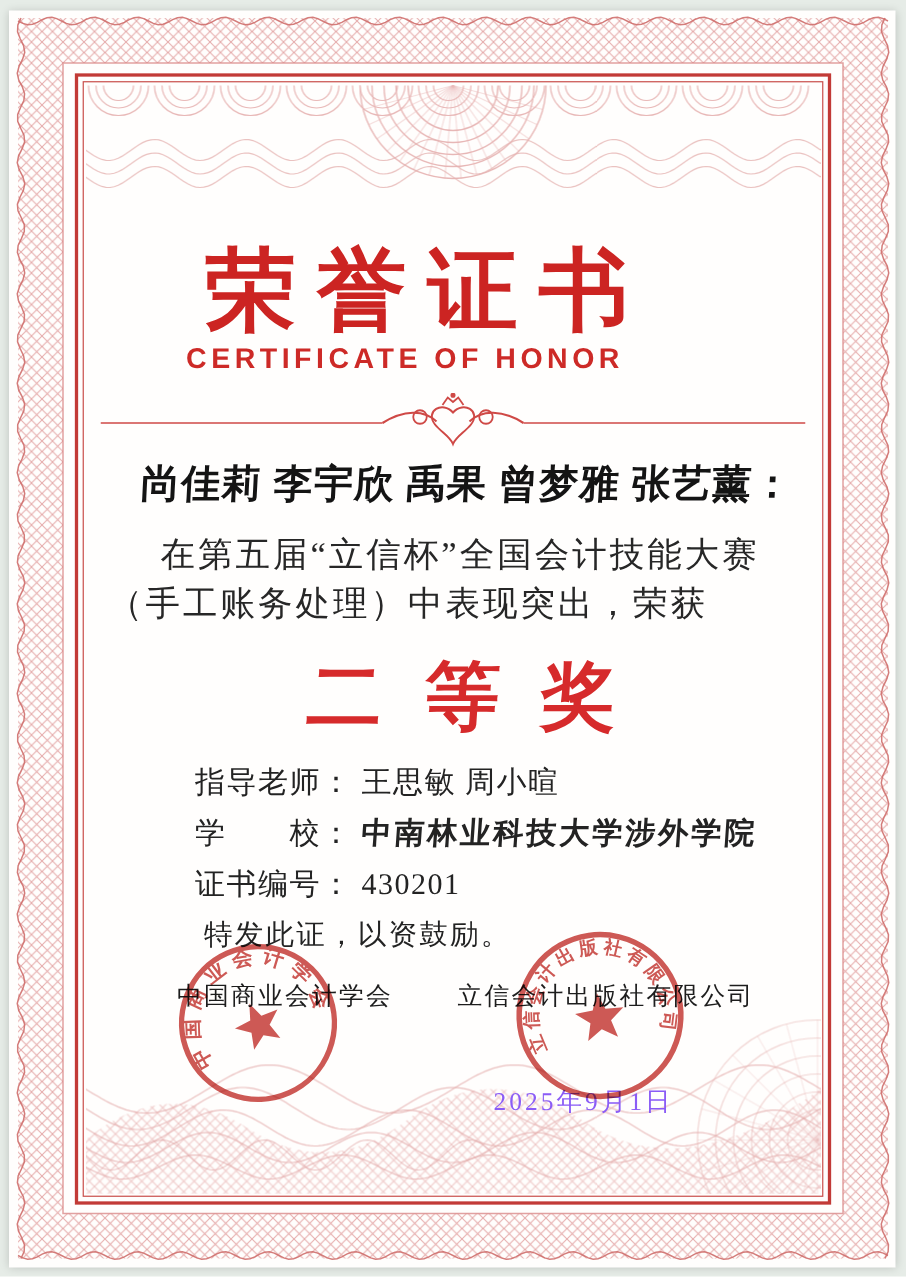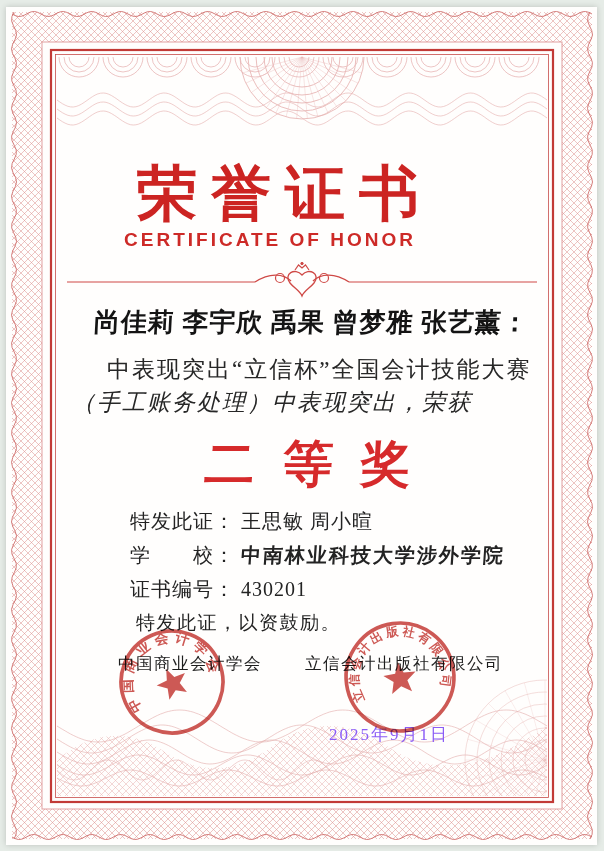--- a/index.html
+++ b/index.html
@@ -24,21 +24,21 @@
     font-family:"Liberation Sans","DejaVu Sans",sans-serif;
     font-size:19px;font-weight:600;letter-spacing:3px;color:#cd2a27;
   }
   .divider{left:67px;top:262px;}
   .recipients{
     left:94px;top:305px;font-size:26px;font-weight:700;color:#141414;
     letter-spacing:1px;transform:skewX(-3deg);
   }
   .body-line{font-size:23px;color:#272727;letter-spacing:2px;}
   .body-line1{left:107px;top:354px;}
-  .body-line2{left:72px;top:387px;font-style:italic;}
+  .body-line2{left:72px;top:387px;}
   .award{
     left:0;top:431px;width:604px;text-align:center;
     font-size:50px;font-weight:bold;letter-spacing:28px;text-indent:40px;
     color:#d62a2b;transform:skewX(-4deg);
   }
   .field-line{font-size:20px;color:#232323;letter-spacing:1px;}
   .f0{left:130px;top:508px;}
   .f1{left:130px;top:542px;}
   .f2{left:130px;top:576px;}
   .field-value{margin-left:6px;}
@@ -180,26 +180,26 @@
   <line x1="282" y1="20" x2="470" y2="20" stroke-width="1"></line>
   <path d="M188,20 c14,-9 28,-9 36,-1 M282,20 c-14,-9 -28,-9 -36,-1" stroke-width="1.4"></path>
   <circle cx="213" cy="16" r="4.5" stroke-width="1.2"></circle>
   <circle cx="257" cy="16" r="4.5" stroke-width="1.2"></circle>
   <path d="M235,13 c-7,-8 -19,-1 -12,8 c4,5 10,8 12,13 c2,-5 8,-8 12,-13 c7,-9 -5,-16 -12,-8 Z" stroke-width="1.3"></path>
   <path d="M228,8 l3.5,-5 3.5,3 3.5,-3 3.5,5" stroke-width="1.2"></path>
   <circle cx="235" cy="1.5" r="1.2" fill="#cf4946"></circle>
 </svg>
 
 <div class="abs recipients">尚佳莉 李宇欣 禹果 曾梦雅 张艺薰：</div>
-<div class="abs body-line body-line1">中表现突出“立信杯”全国会计技能大赛</div>
+<div class="abs body-line body-line1">在第五届“立信杯”全国会计技能大赛</div>
 <div class="abs body-line body-line2">（手工账务处理）中表现突出，荣获</div>
 <div class="abs award">二等奖</div>
 
 <div class="abs field-line f0">
-  <span>特发此证：</span><span class="field-value">王思敏 周小暄</span>
+  <span>指导老师：</span><span class="field-value">王思敏 周小暄</span>
 </div>
 <div class="abs field-line f1">
   <span>学　　校：</span><span class="field-value brush">中南林业科技大学涉外学院</span>
 </div>
 <div class="abs field-line f2">
   <span>证书编号：</span><span class="field-value">430201</span>
 </div>
 
 <div class="abs closing">特发此证，以资鼓励。</div>
 <div class="abs issuer issuer-left">中国商业会计学会</div>

